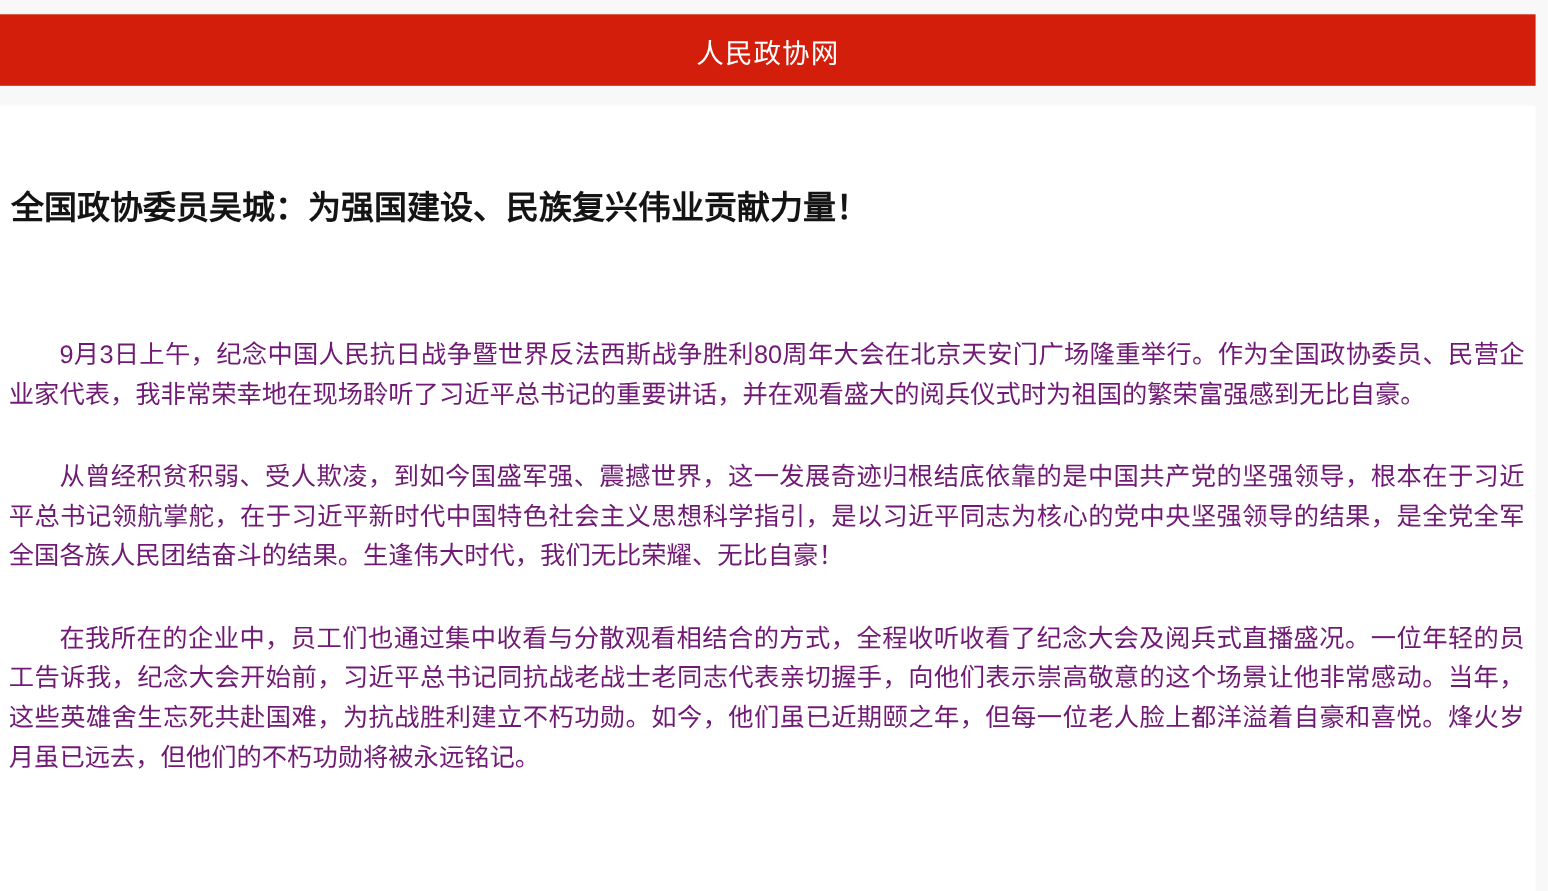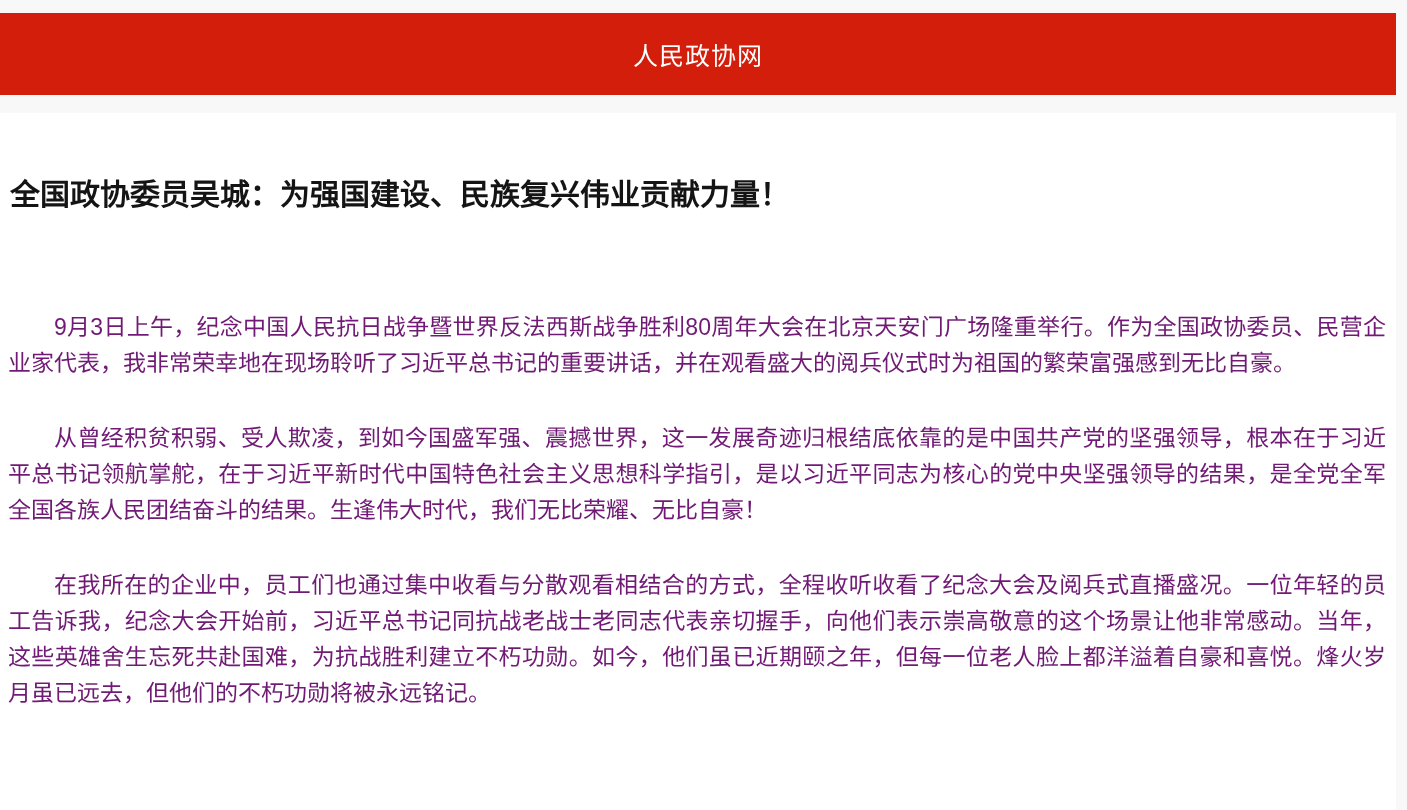--- a/index.html
+++ b/index.html
@@ -9,21 +9,21 @@
     font-family: "Liberation Sans", "DejaVu Sans", sans-serif;
   }
   .page {
     width: 1396px;            
     min-height: 810px;
   }
   .top-spacer {
     height: 13px;             
   }
   .header-bar {
-    height: 82px;
+    height: 65px;
     background: #d21e0a;
     display: flex;
     align-items: center;
     justify-content: center;
   }
   .site-title {
     color: #ffffff;
     font-size: 25px;
     letter-spacing: 1px;
     font-weight: 400;
@@ -31,21 +31,21 @@
   .header-gap {
     height: 18px;             
   }
   .main {
     background: #ffffff;
     box-sizing: border-box;
     min-height: 714px;
     padding: 64px 10px 40px 8px;
   }
   .article-title {
-    margin: 0 0 97px 2px;
+    margin: 12px 0 97px 2px;
     font-size: 30px;
     line-height: 35px;
     font-weight: 700;
     color: #141414;
   }
   .article-body p {
     margin: 0;
     font-size: 23px;
     line-height: 36px;
     color: #701a75;

